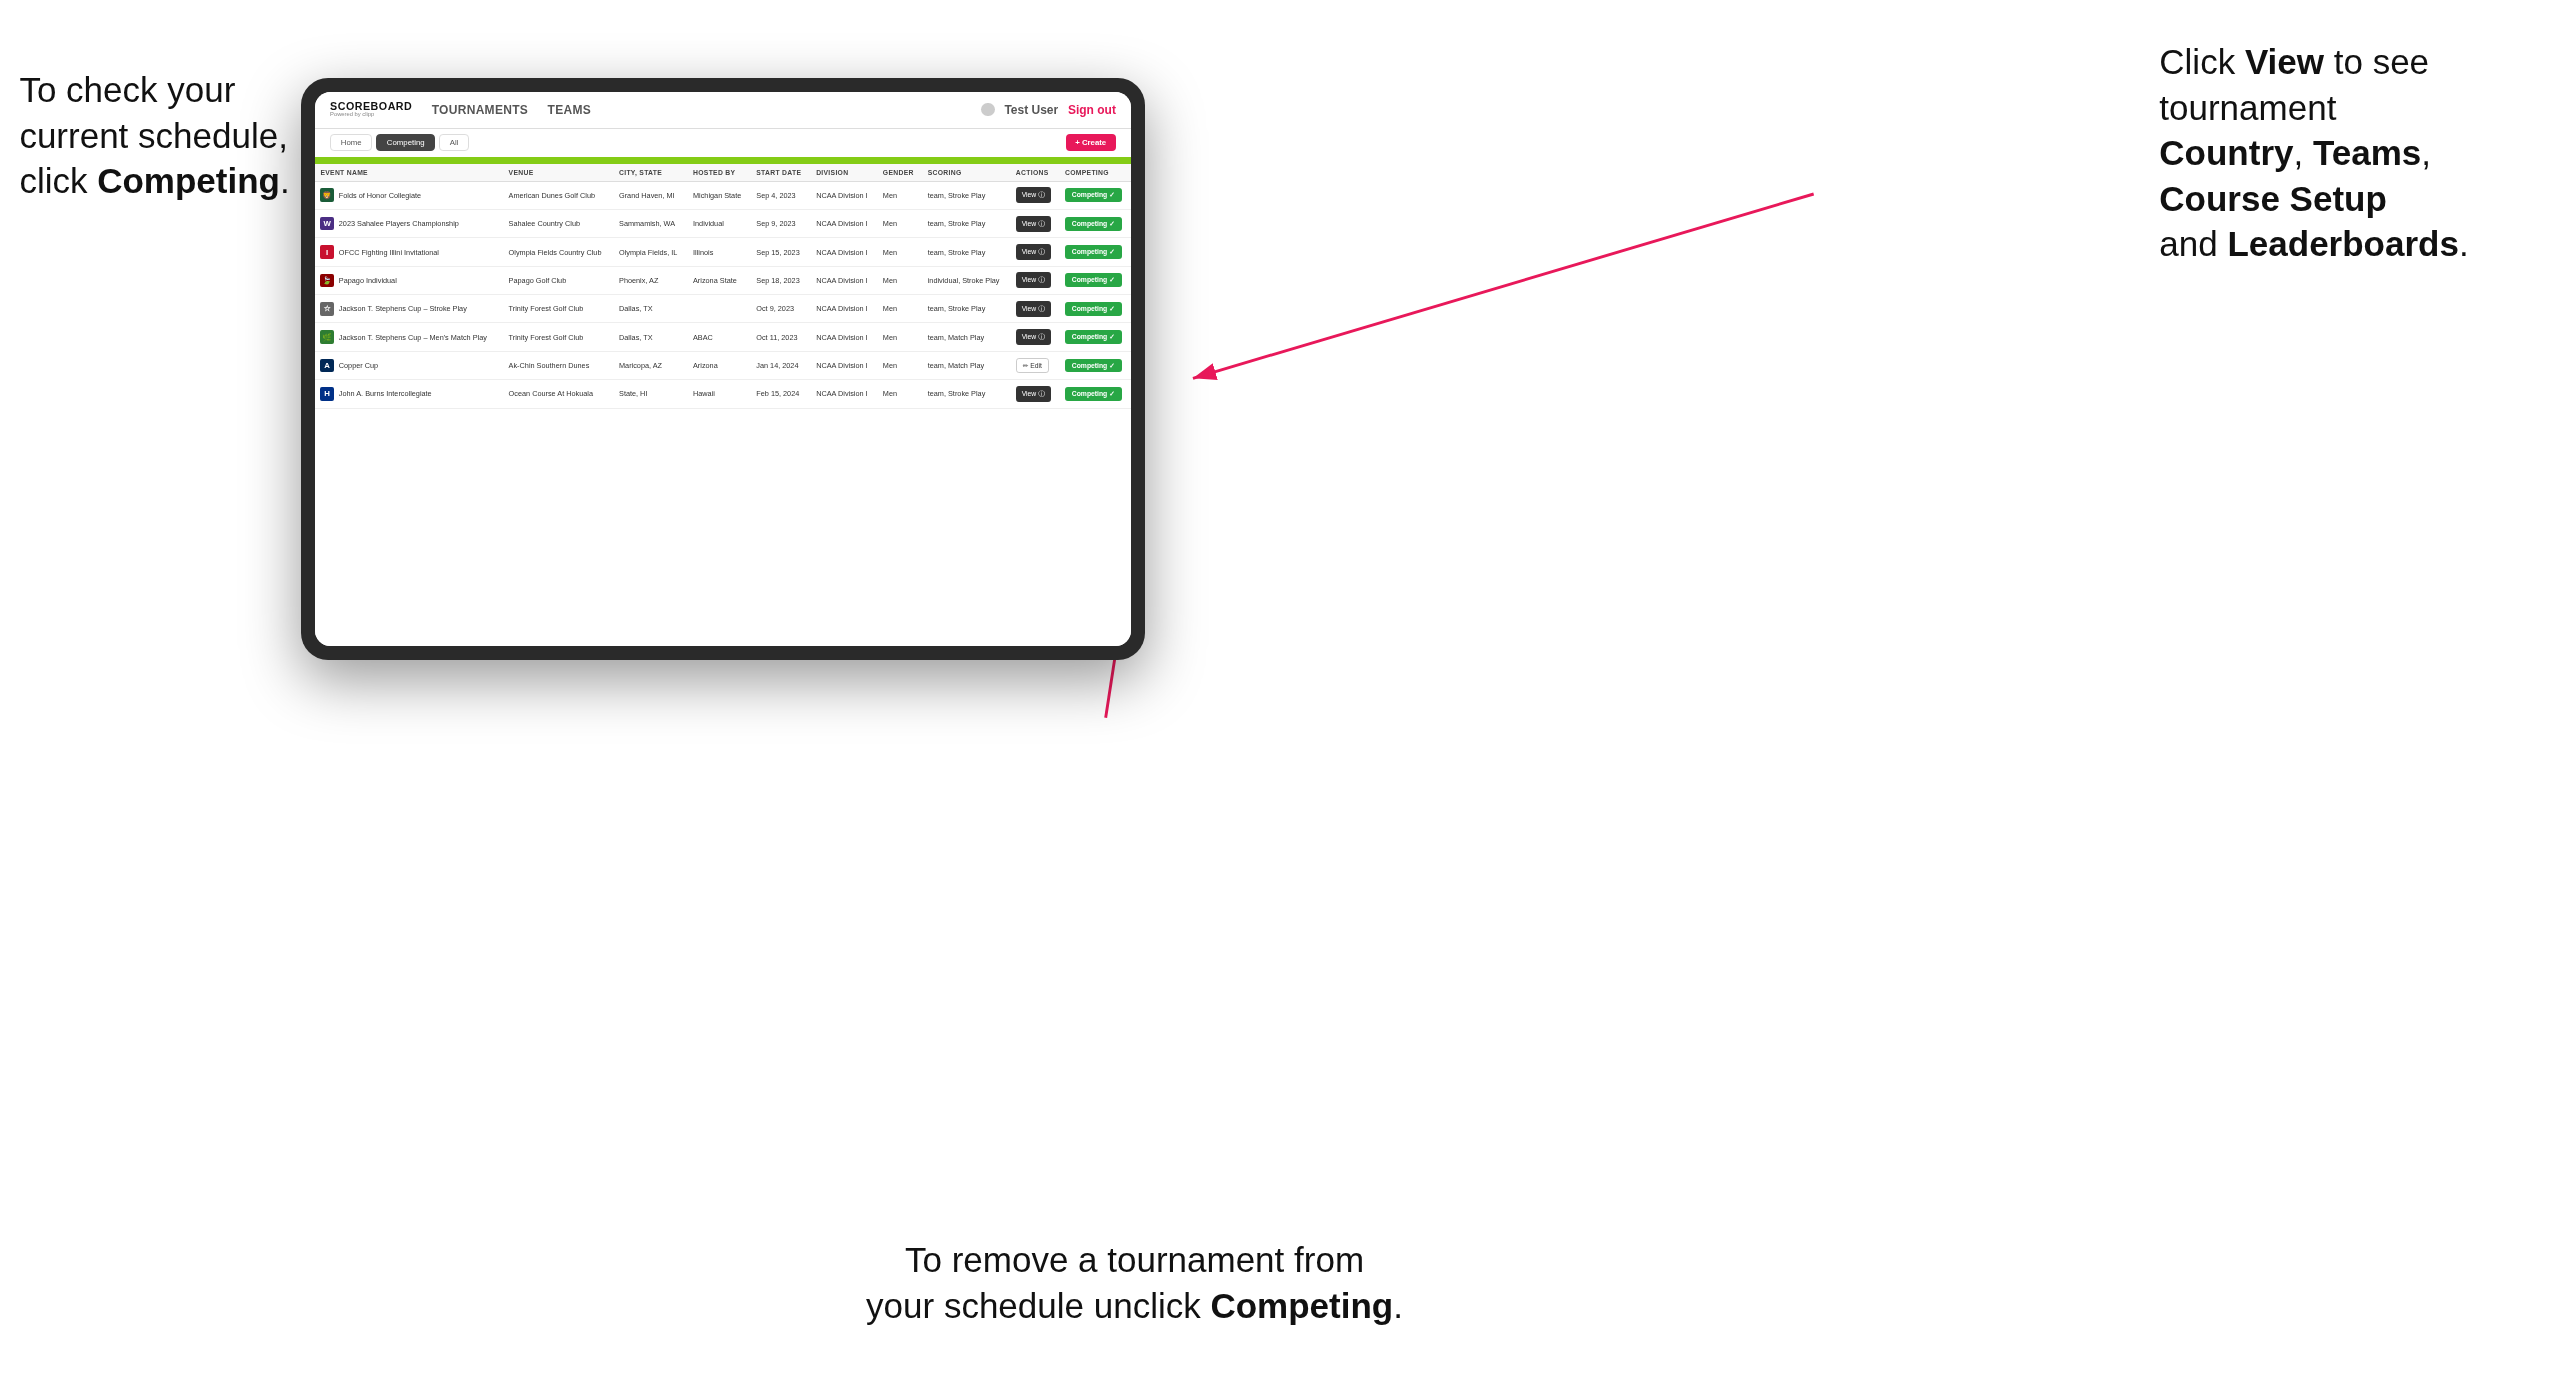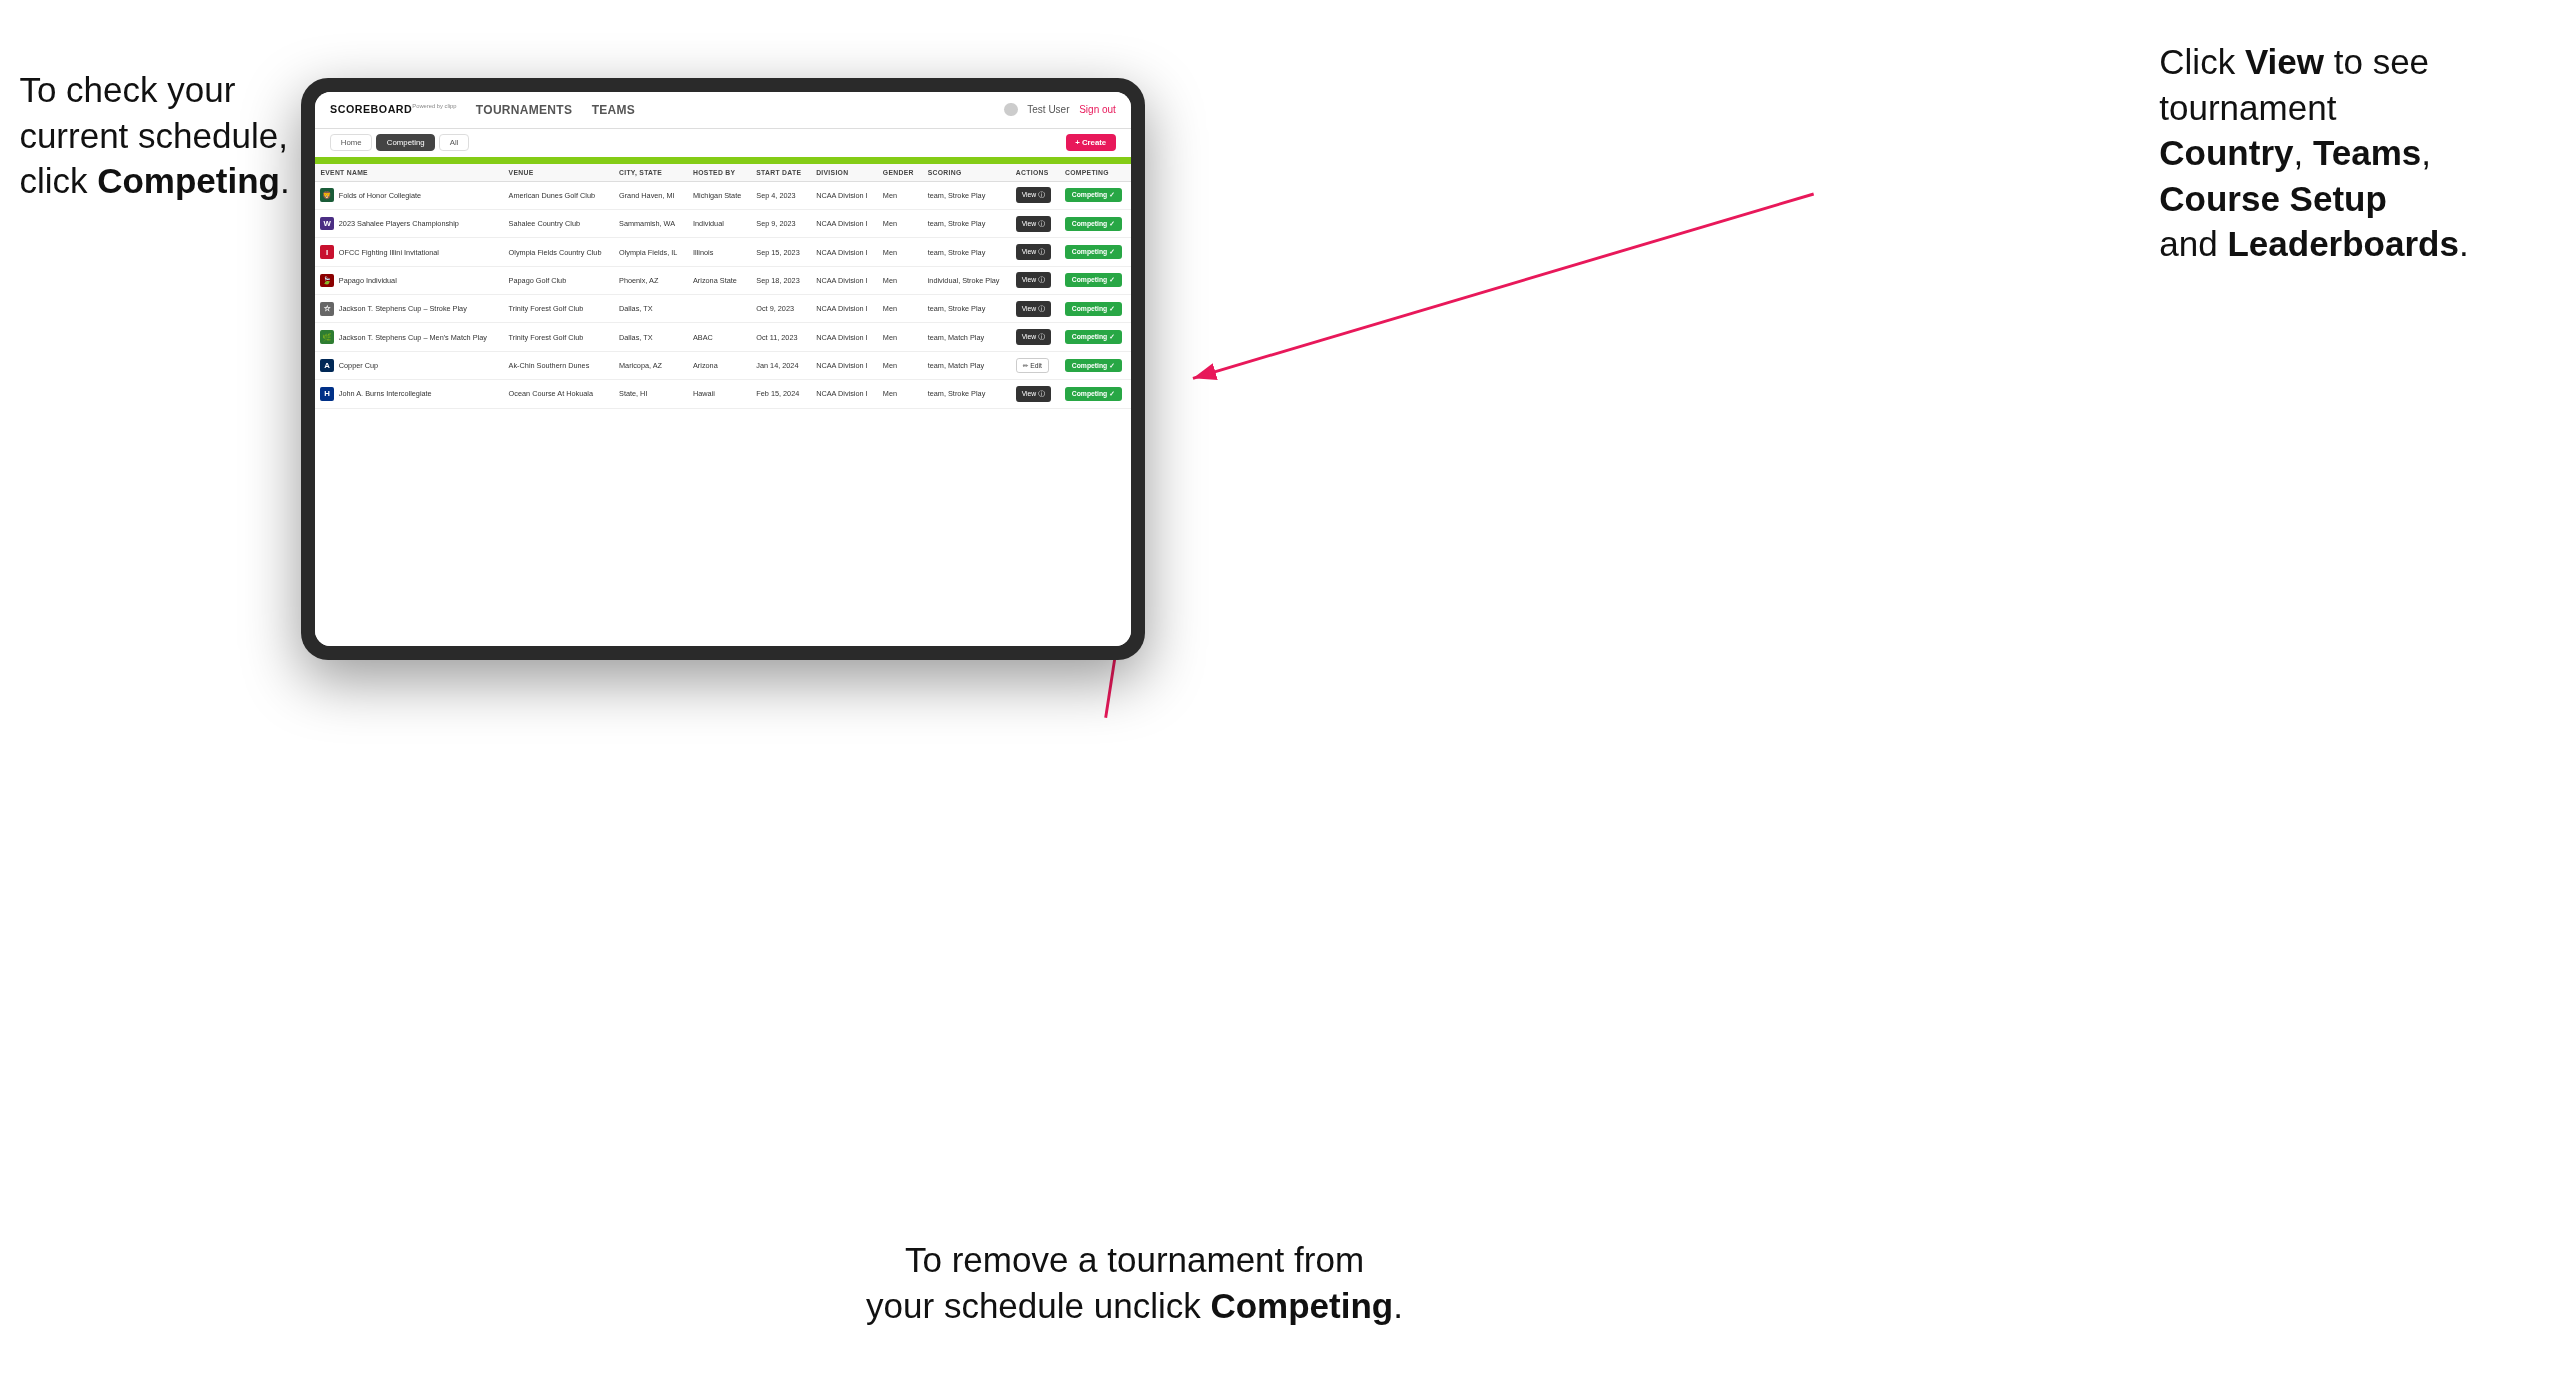--- a/index.html
+++ b/index.html
@@ -66,21 +66,21 @@
       border-bottom: 1px solid #ddd;
       display: flex;
       align-items: center;
       padding: 0 15.5px;
       height: 37px;
       flex-shrink: 0;
       gap: 19.4px;
     }
     .logo-area {
       display: flex;
-      flex-direction: row;
+      flex-direction: column;
       line-height: 1;
     }
     .logo-text {
       font-size: 10.7px;
       font-weight: 900;
       color: #111;
       letter-spacing: 0.5px;
     }
     .logo-sub {
       font-size: 5.8px;
@@ -93,22 +93,23 @@
       cursor: pointer;
       text-transform: uppercase;
       letter-spacing: 0.3px;
       text-align: right;
     }
     .nav-right {
       margin-left: auto;
       display: flex;
       align-items: center;
       gap: 9.7px;
-      font-size: 10px;
+      font-size: 12px;
       color: #555;
+      font-weight: bold;
     }
     .nav-user-icon {
       width: 13.6px;
       height: 13.6px;
       background: #ccc;
       border-radius: 50%;
     }
 
     
     .filter-bar {

